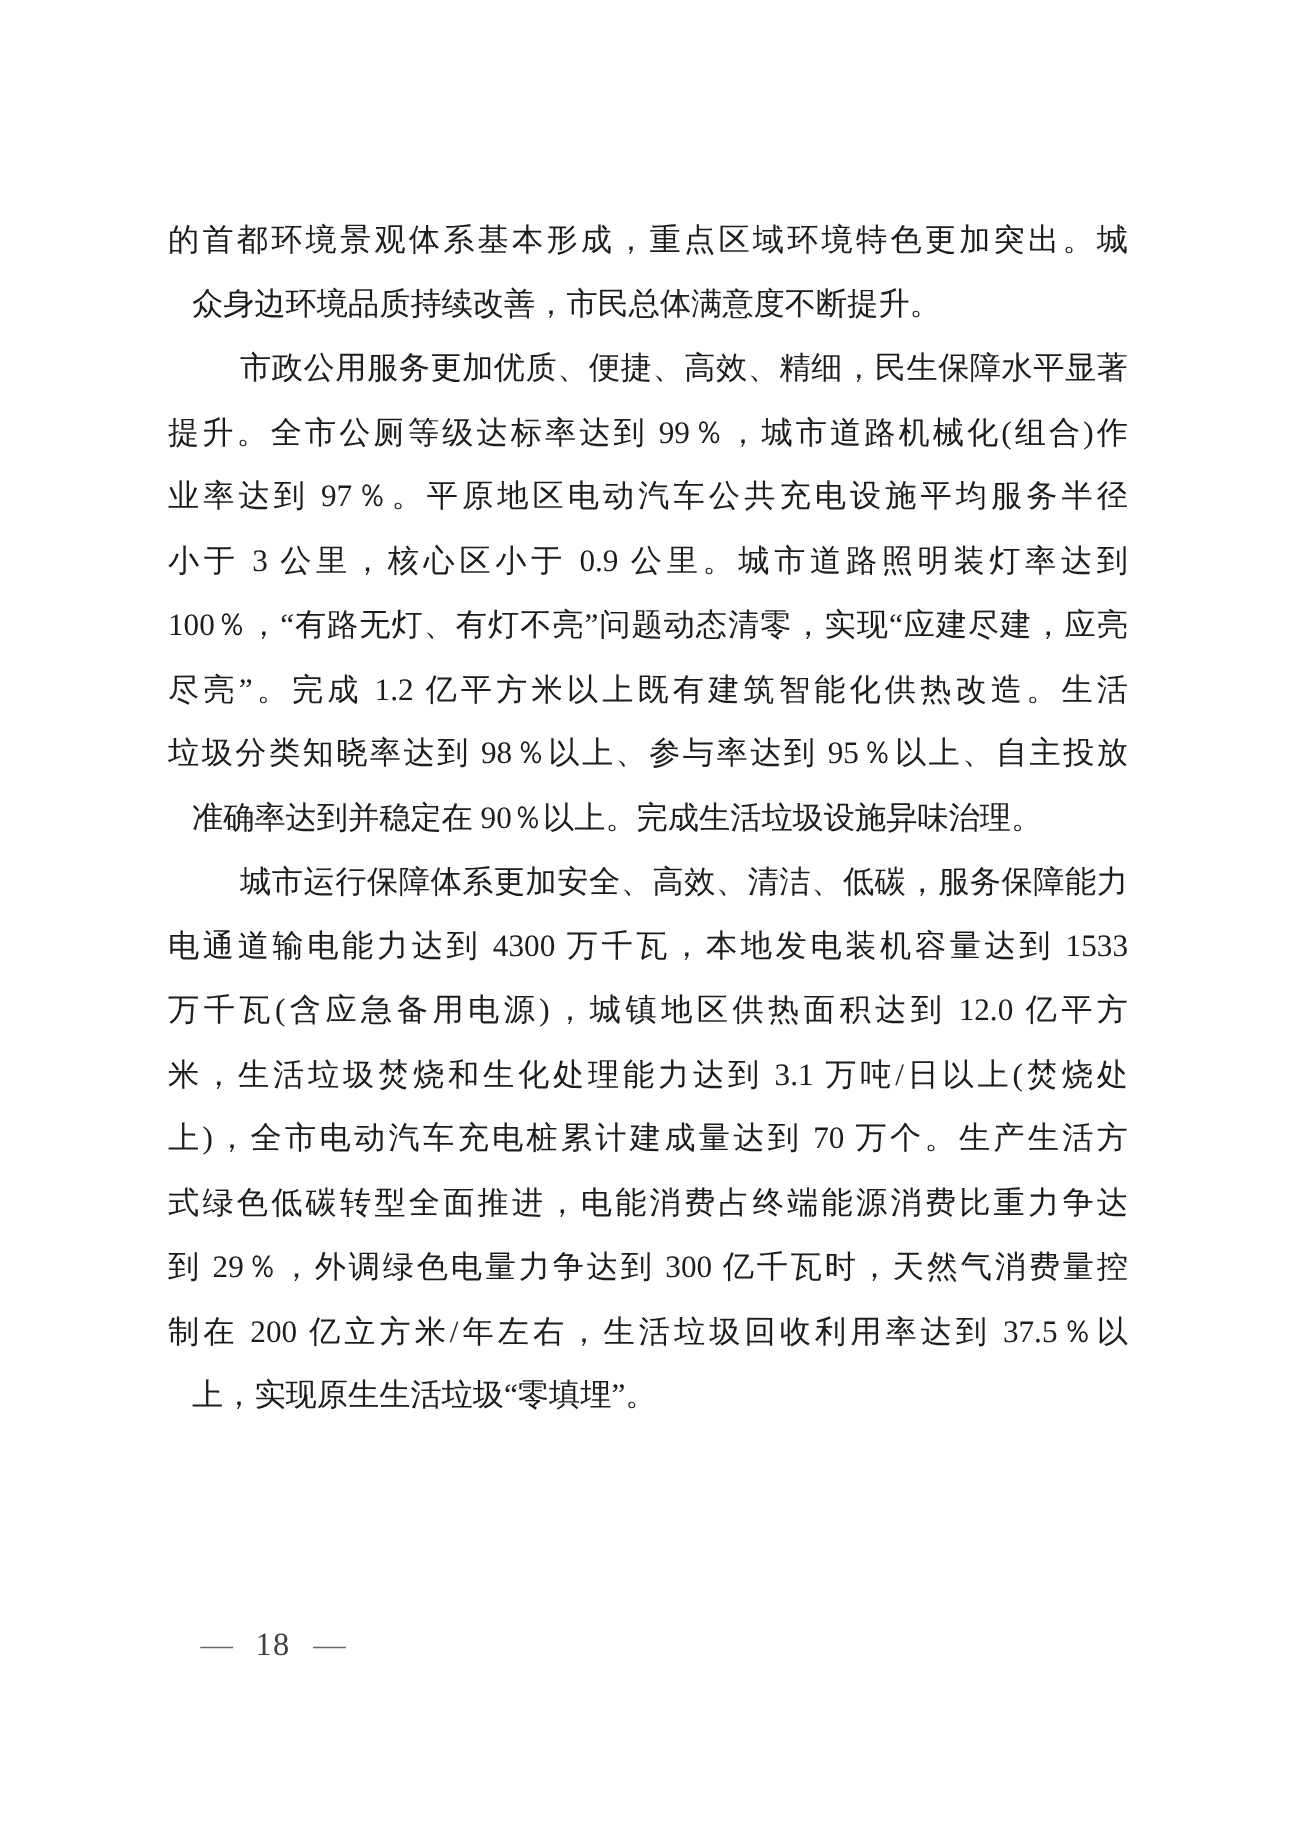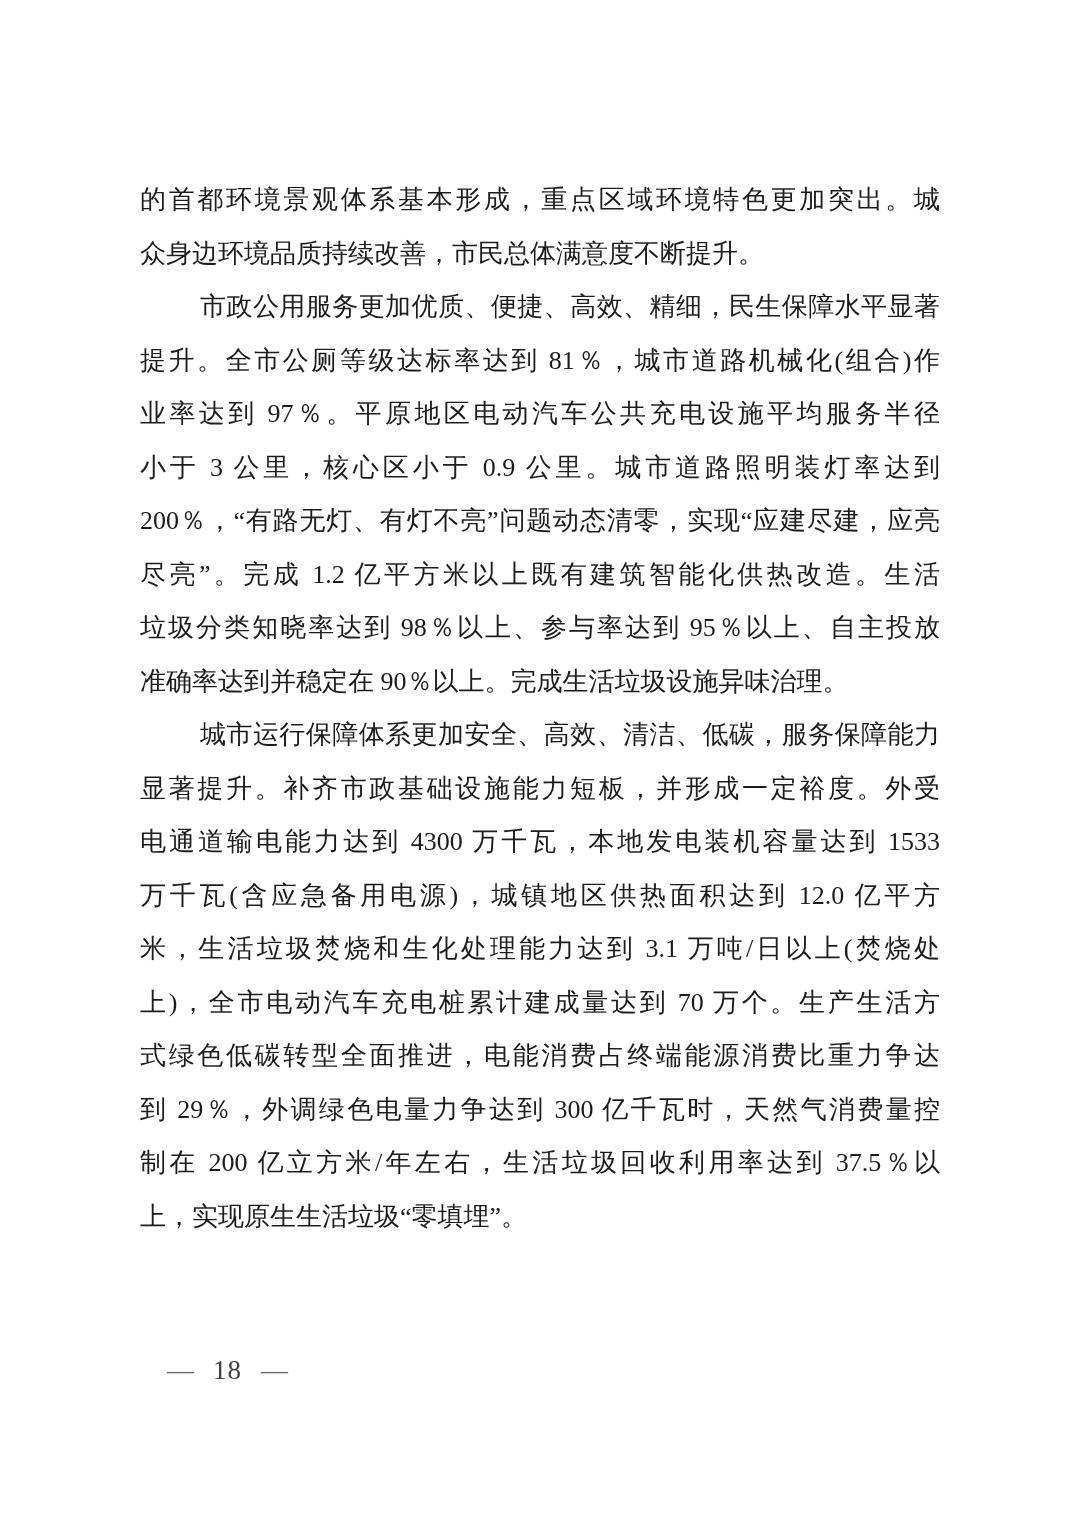--- a/index.html
+++ b/index.html
@@ -28,20 +28,21 @@
   .line {
     text-align: justify;
     text-align-last: justify;
     white-space: pre-wrap;
   }
   .line.indent {
     padding-left: 60px;
   }
   .line.last {
     text-align-last: left;
+    margin-left: 20px;
   }
   .footer {
     position: absolute;
     left: 167px;
     top: 1354px;
     display: flex;
     align-items: center;
     gap: 19px;
     font-size: 27px;
     line-height: 32px;
@@ -55,29 +56,28 @@
   }
 </style>
 </head>
 <body>
 
 <div class="page">
   <div class="text-block">
       <div class="line">的首都环境景观体系基本形成，重点区域环境特色更加突出。城</div>
       <div class="line last">众身边环境品质持续改善，市民总体满意度不断提升。</div>
       <div class="line indent">市政公用服务更加优质、便捷、高效、精细，民生保障水平显著</div>
-      <div class="line">提升。全市公厕等级达标率达到 81％，城市道路机械化(组合)作</div>
+      <div class="line">提升。全市公厕等级达标率达到 99％，城市道路机械化(组合)作</div>
       <div class="line">业率达到 97％。平原地区电动汽车公共充电设施平均服务半径</div>
       <div class="line">小于 3 公里，核心区小于 0.9 公里。城市道路照明装灯率达到</div>
-      <div class="line">200％，“有路无灯、有灯不亮”问题动态清零，实现“应建尽建，应亮</div>
+      <div class="line">100％，“有路无灯、有灯不亮”问题动态清零，实现“应建尽建，应亮</div>
       <div class="line">尽亮”。完成 1.2 亿平方米以上既有建筑智能化供热改造。生活</div>
       <div class="line">垃圾分类知晓率达到 98％以上、参与率达到 95％以上、自主投放</div>
       <div class="line last">准确率达到并稳定在 90％以上。完成生活垃圾设施异味治理。</div>
       <div class="line indent">城市运行保障体系更加安全、高效、清洁、低碳，服务保障能力</div>
-      <div class="line">显著提升。补齐市政基础设施能力短板，并形成一定裕度。外受</div>
       <div class="line">电通道输电能力达到 4300 万千瓦，本地发电装机容量达到 1533</div>
       <div class="line">万千瓦(含应急备用电源)，城镇地区供热面积达到 12.0 亿平方</div>
       <div class="line">米，生活垃圾焚烧和生化处理能力达到 3.1 万吨/日以上(焚烧处</div>
       <div class="line">上)，全市电动汽车充电桩累计建成量达到 70 万个。生产生活方</div>
       <div class="line">式绿色低碳转型全面推进，电能消费占终端能源消费比重力争达</div>
       <div class="line">到 29％，外调绿色电量力争达到 300 亿千瓦时，天然气消费量控</div>
       <div class="line">制在 200 亿立方米/年左右，生活垃圾回收利用率达到 37.5％以</div>
       <div class="line last">上，实现原生生活垃圾“零填埋”。</div>
     </div>
   <div class="footer">

